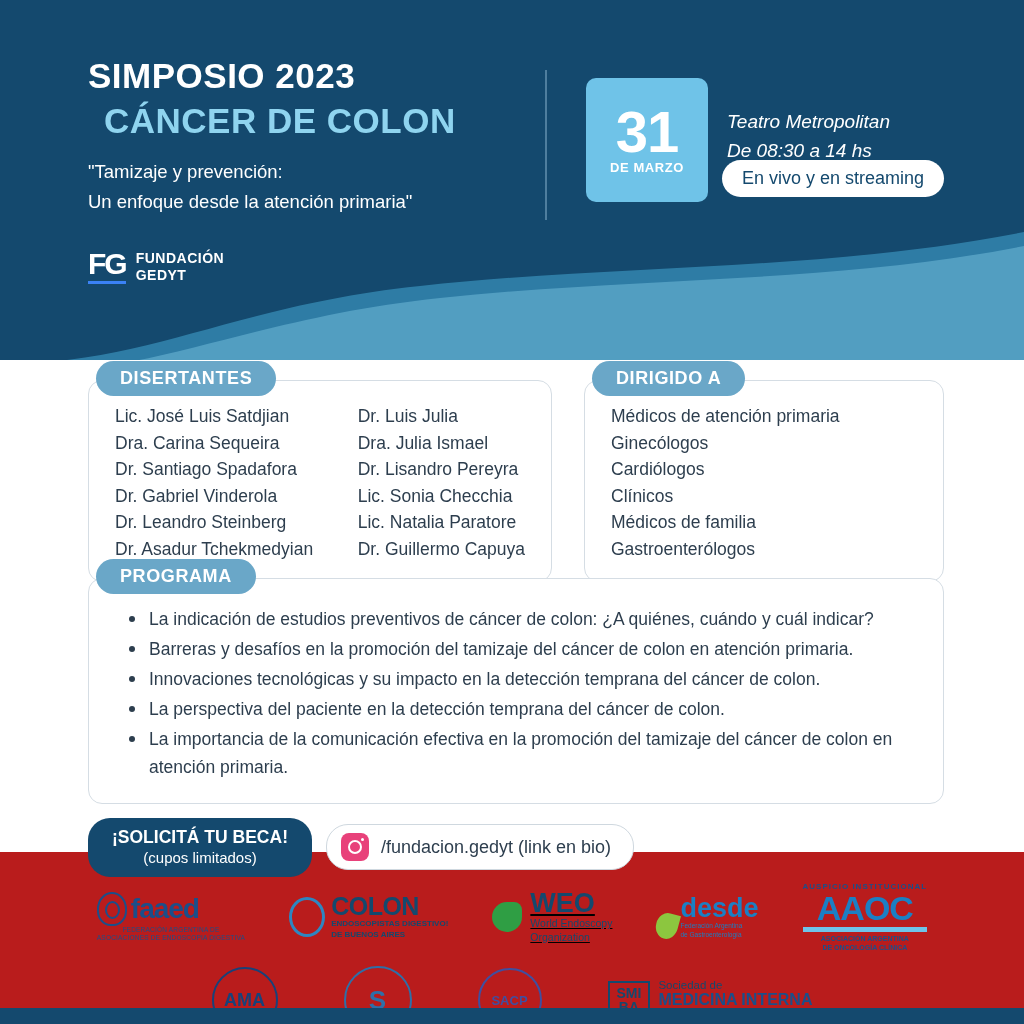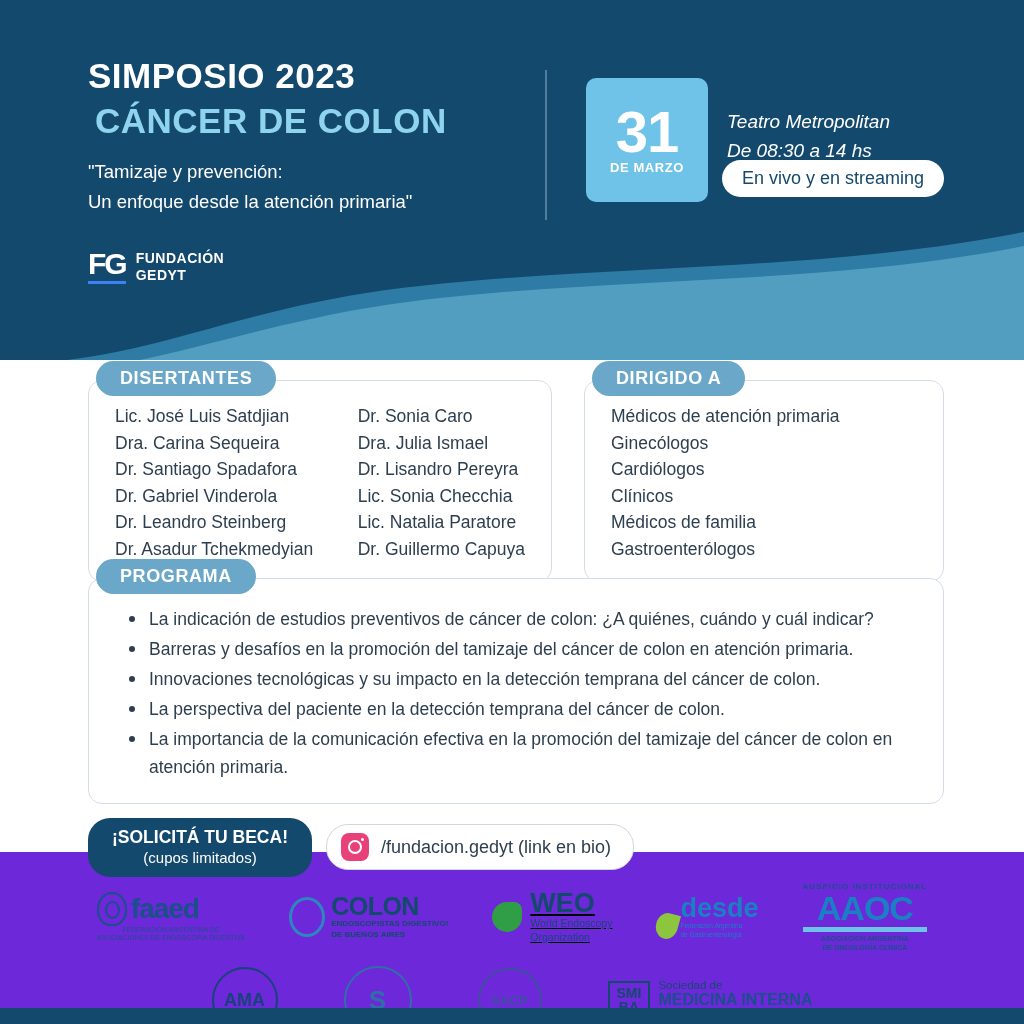--- a/index.html
+++ b/index.html
@@ -3,39 +3,39 @@
 <meta charset="utf-8">
 <style>
   html,body{margin:0;padding:0;}
   body{
     width:1024px;height:1024px;
     font-family:"Liberation Sans", sans-serif;
     background:#ffffff;
     overflow:hidden;
     position:relative;
   }
-  .poster{position:relative;width:1024px;height:1024px;overflow:hidden;background:#6d28d9;}
+  .poster{position:relative;width:1024px;height:1024px;overflow:hidden;background:#b91c1c;}
 
   
   .header{
     position:absolute;top:0;left:0;width:1024px;height:380px;
     background:#14496e;
     overflow:hidden;
   }
   .header-wave{
     position:absolute;left:0;bottom:-4px;width:1024px;height:170px;
   }
   .hdr-inner{position:relative;z-index:5;padding:58px 0 0 88px;}
   .title1{
     font-size:35px;font-weight:bold;color:#ffffff;letter-spacing:0.5px;
     line-height:1.05;margin:0;
   }
   .title2{
     font-size:35px;font-weight:bold;color:#8fd4ef;letter-spacing:0.5px;
-    line-height:1.15;margin:6px 0 0 7px;
+    line-height:1.15;margin:6px 0 0 16px;
   }
   .subtitle{
     margin-top:16px;color:#ffffff;font-size:18.5px;line-height:1.6;font-weight:500;
   }
   .fg-logo{margin-top:34px;display:flex;align-items:center;gap:10px;}
   .fg-mark{
     color:#ffffff;font-weight:bold;font-size:30px;letter-spacing:-2px;
     border-bottom:3px solid #3b82f6;line-height:0.95;padding-bottom:2px;
   }
   .fg-text{color:#ffffff;font-weight:bold;font-size:14px;line-height:1.2;letter-spacing:0.5px;}
@@ -209,21 +209,21 @@
         <div class="card-inner two-cols">
           <ul class="col-a">
             <li>Lic. José Luis Satdjian</li>
             <li>Dra. Carina Sequeira</li>
             <li>Dr. Santiago Spadafora</li>
             <li>Dr. Gabriel Vinderola</li>
             <li>Dr. Leandro Steinberg</li>
             <li>Dr. Asadur Tchekmedyian</li>
           </ul>
           <ul>
-            <li>Dr. Sonia Caro</li>
+            <li>Dr. Luis Julia</li>
             <li>Dra. Julia Ismael</li>
             <li>Dr. Lisandro Pereyra</li>
             <li>Lic. Sonia Checchia</li>
             <li>Lic. Natalia Paratore</li>
             <li>Dr. Guillermo Capuya</li>
           </ul>
         </div>
       </div>
     </div>
 

